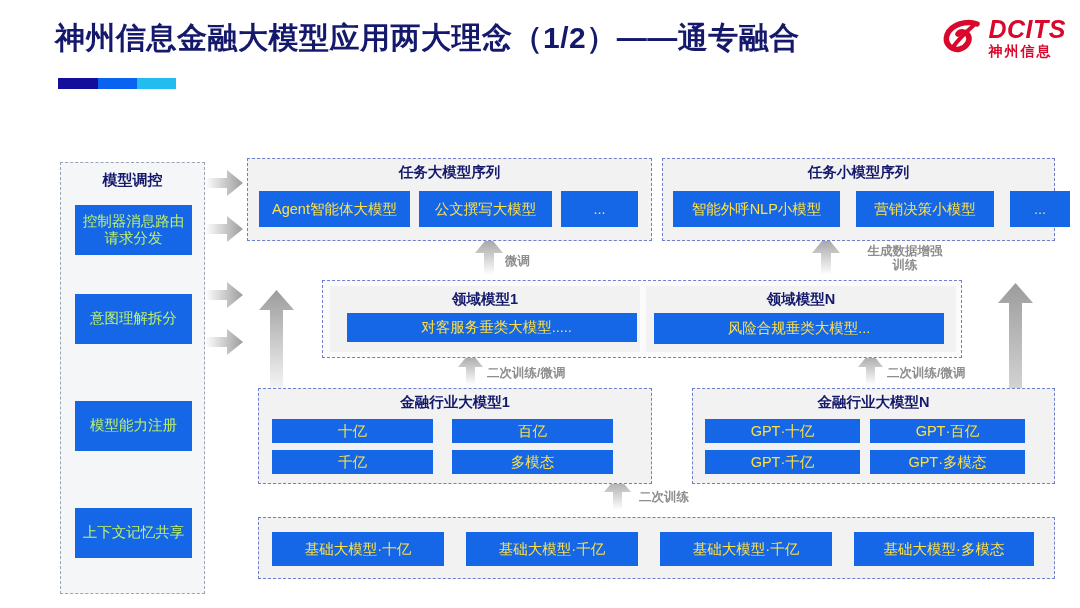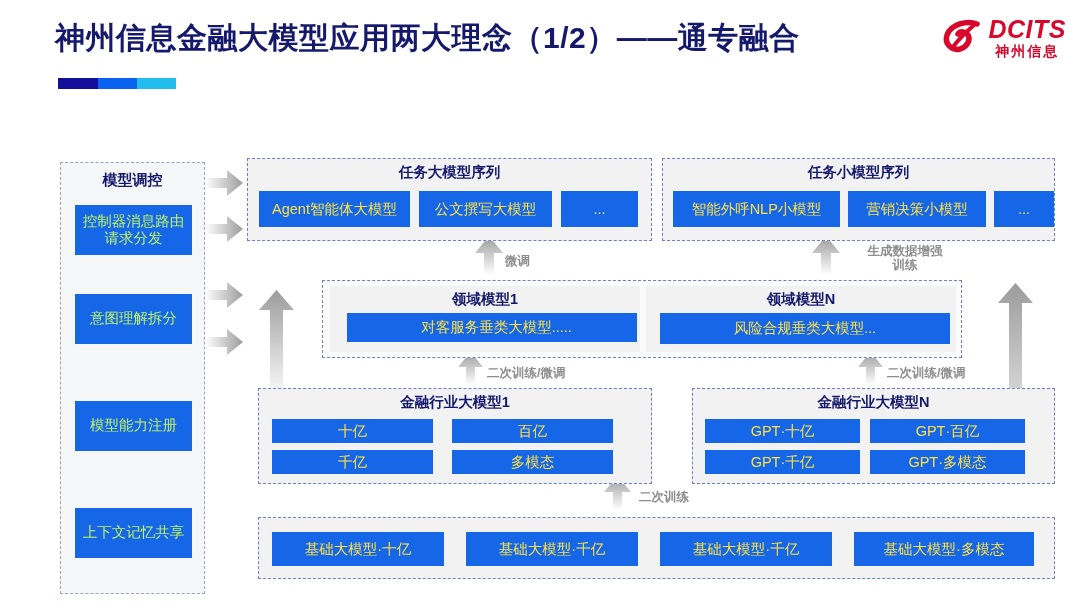--- a/index.html
+++ b/index.html
@@ -18,21 +18,21 @@
     letter-spacing:.5px;white-space:nowrap;
   }
   .accent-bar{position:absolute;left:58px;top:78px;width:118px;height:11px;display:flex;}
   .accent-bar i{display:block;height:100%;}
   .accent-bar i:nth-child(1){width:34%;background:#140f9b;}
   .accent-bar i:nth-child(2){width:33%;background:#0a62f0;}
   .accent-bar i:nth-child(3){width:33%;background:#22bdee;}
 
   .logo{position:absolute;right:14px;top:16px;display:flex;align-items:center;gap:6px;}
   .logo-mark{width:42px;height:42px;position:relative;}
-  .logo-text{line-height:1;text-align:center;}
+  .logo-text{line-height:1;}
   .logo-en{font-size:25px;font-weight:bold;color:#d9072b;letter-spacing:.5px;font-style:italic;}
   .logo-cn{font-size:14px;font-weight:bold;color:#d9072b;letter-spacing:2px;margin-top:2px;}
 
   .subtitle{
     position:absolute;left:0;right:0;top:100px;text-align:center;
     font-size:17px;font-weight:bold;color:#15196b;
   }
 
   
   .diagram{position:absolute;left:0;top:150px;width:1080px;height:450px;}
@@ -145,35 +145,35 @@
       <div class="panel-title">任务大模型序列</div>
       <div style="position:absolute;left:11px;top:32px;display:flex;gap:9px;">
         <div class="chip" style="width:151px;height:36px;">Agent智能体大模型</div>
         <div class="chip" style="width:133px;height:36px;">公文撰写大模型</div>
         <div class="chip" style="width:77px;height:36px;">...</div>
       </div>
     </div>
 
     <div class="panel" style="left:662px;top:8px;width:393px;height:83px;">
       <div class="panel-title">任务小模型序列</div>
-      <div style="position:absolute;left:10px;top:32px;display:flex;gap:8px;">
+      <div style="position:absolute;left:10px;top:32px;display:flex;gap:16px;">
         <div class="chip" style="width:167px;height:36px;">智能外呼NLP小模型</div>
         <div class="chip" style="width:138px;height:36px;">营销决策小模型</div>
         <div class="chip" style="width:60px;height:36px;">...</div>
       </div>
     </div>
 
     <div class="panel" style="left:322px;top:130px;width:640px;height:78px;background:#fbfbfb;">
       <div style="position:absolute;left:7px;top:5px;width:310px;height:66px;background:#f2f2f2;">
         <div class="panel-title">领域模型1</div>
         <div class="chip" style="position:absolute;left:17px;top:27px;width:290px;height:29px;padding-left:13px;">对客服务垂类大模型.....</div>
       </div>
       <div style="position:absolute;left:323px;top:5px;width:310px;height:66px;background:#f2f2f2;">
         <div class="panel-title">领域模型N</div>
-        <div class="chip" style="position:absolute;left:14px;top:27px;width:290px;height:31px;">风险合规垂类大模型...</div>
+        <div class="chip" style="position:absolute;left:8px;top:27px;width:290px;height:31px;">风险合规垂类大模型...</div>
       </div>
     </div>
 
     <div class="panel" style="left:258px;top:238px;width:394px;height:96px;">
       <div class="panel-title">金融行业大模型1</div>
       <div style="position:absolute;left:13px;top:30px;display:grid;grid-template-columns:161px 161px;gap:7px 19px;">
         <div class="chip" style="height:24px;">十亿</div>
         <div class="chip" style="height:24px;">百亿</div>
         <div class="chip" style="height:24px;">千亿</div>
         <div class="chip" style="height:24px;">多模态</div>

